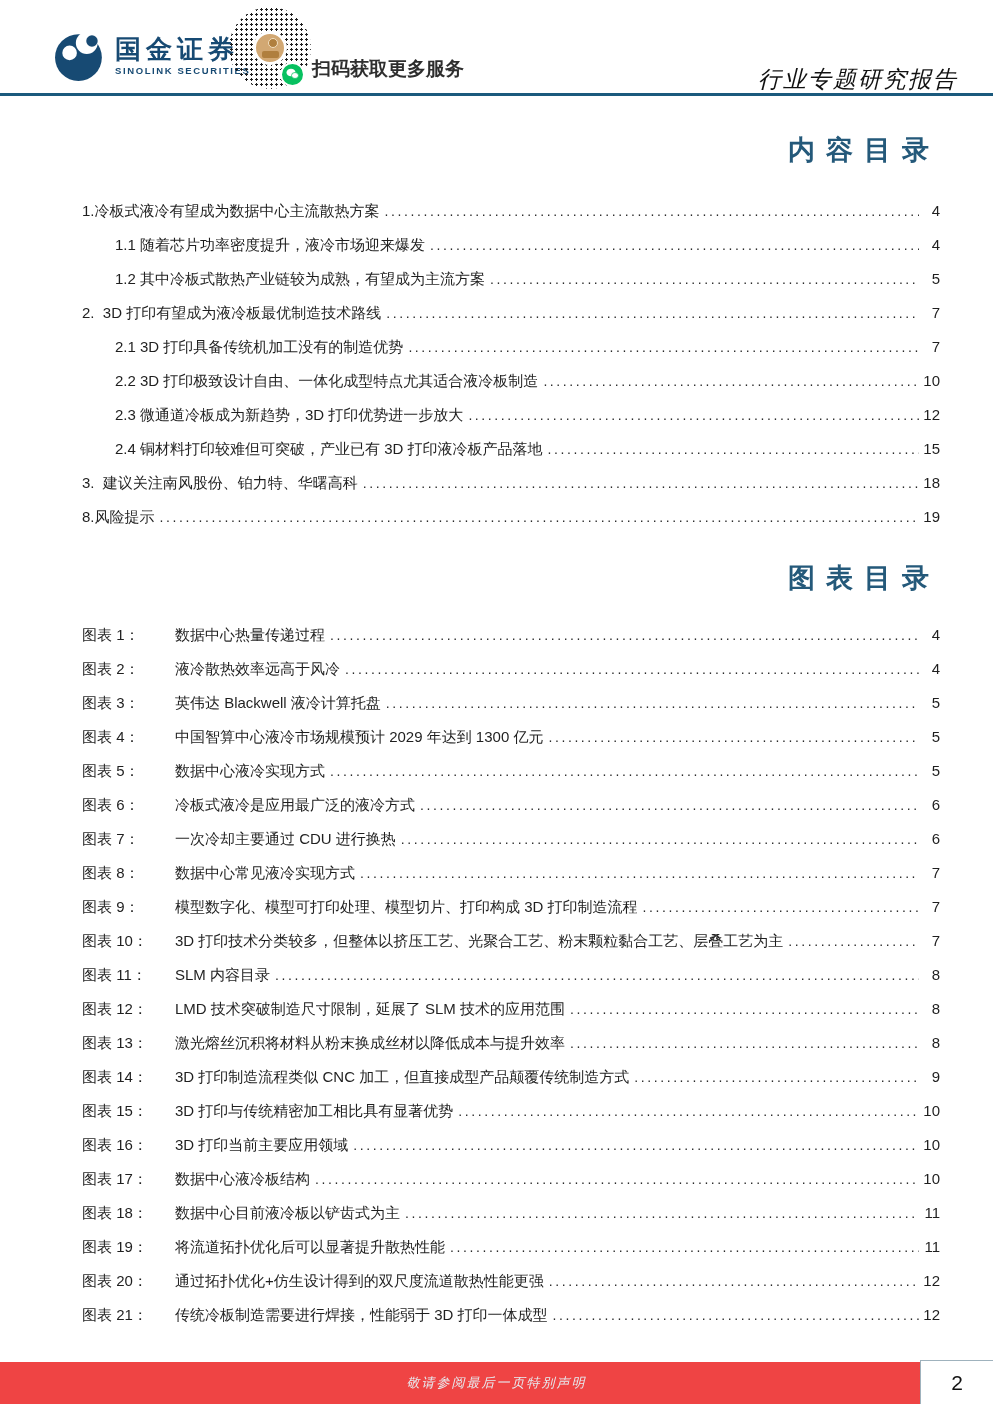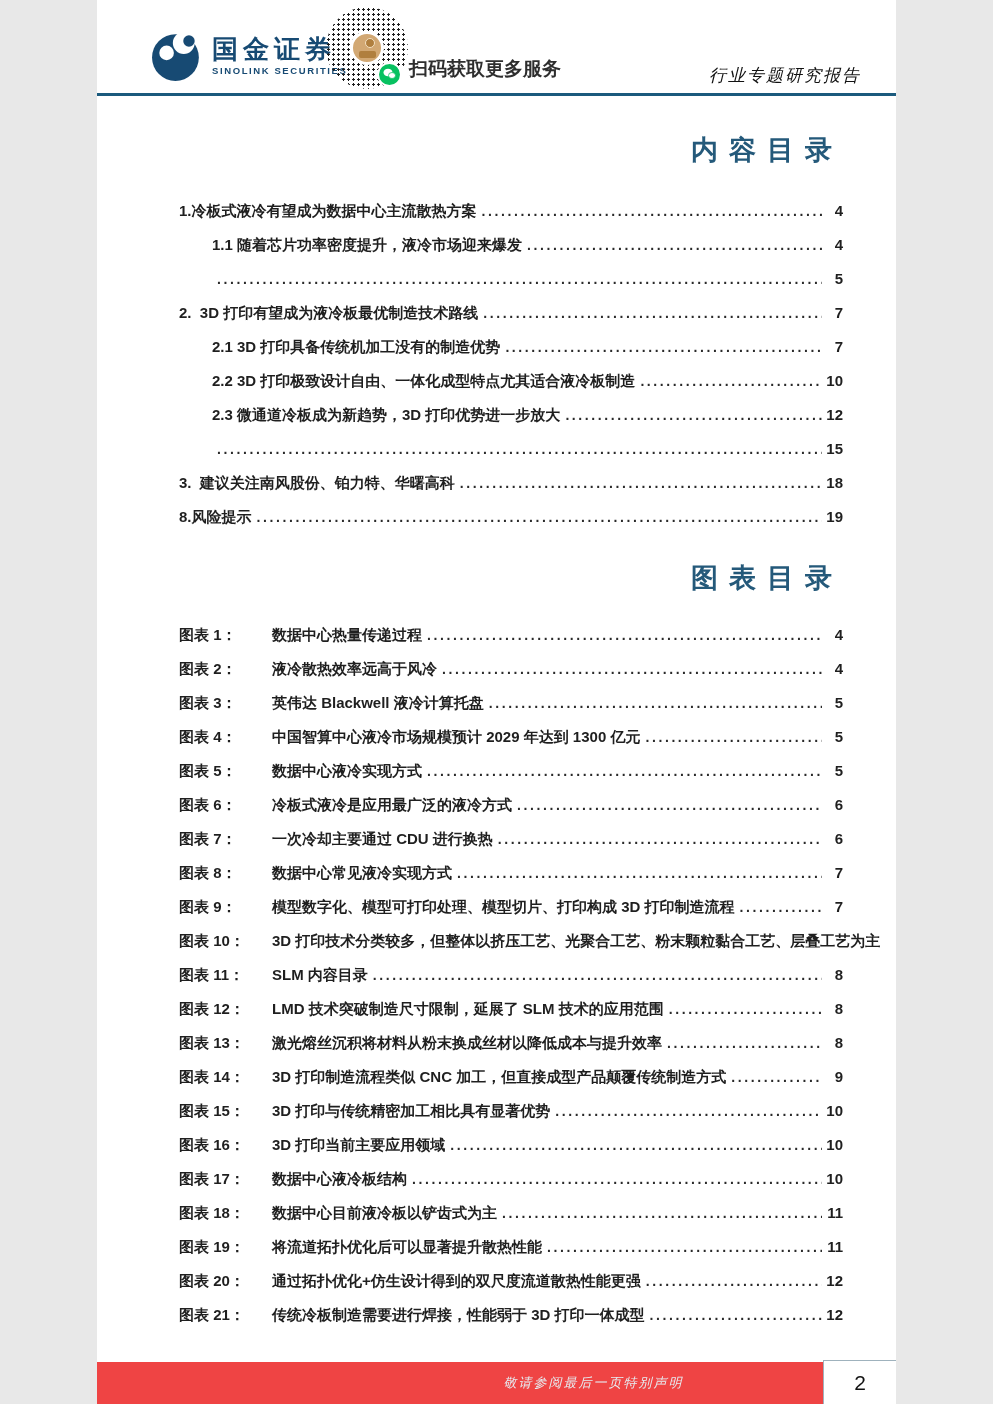--- a/index.html
+++ b/index.html
@@ -1,17 +1,17 @@
 <!DOCTYPE html>
 <html><head>
 <meta charset="utf-8">
 <style>
   html,body { margin:0; padding:0; background:#e8e8e8; }
   .page {
-    position:relative; width:799px; height:1404px; margin:0 auto;
+    position:relative; width:993px; height:1404px; margin:0 auto;
     background:#ffffff; overflow:hidden;
     font-family:"Liberation Sans","DejaVu Sans",sans-serif;
     color:#1f1f1f;
   }
 
   
   .hdr { position:relative; height:93px; }
   .logo { position:absolute; left:54px; top:30px; display:flex; align-items:center; gap:9px; }
   .logo-mark { width:52px; height:52px; display:block; }
   .logo-cn { font-size:26px; font-weight:bold; color:#174a73; letter-spacing:5px; line-height:1.05;
@@ -26,33 +26,33 @@
     background:#d2a873; border:3px solid #ffffff; box-sizing:border-box; }
   .qr-emblem { position:absolute; left:12px; top:4px; width:8px; height:8px; border-radius:50%;
     background:#b07f3e; border:1px solid #f3e0c2; }
   .qr-band { position:absolute; left:6px; top:17px; width:17px; height:7px; border-radius:2px;
     background:#b07f3e; }
   .qr-wechat { position:absolute; right:6px; bottom:2px; width:21px; height:21px; border-radius:50%;
     background:#07c160; border:2px solid #ffffff; box-sizing:content-box; }
   .qr-wechat svg { display:block; margin:4px auto 0; }
   .qr-caption { position:absolute; left:312px; top:56px; font-size:19px; font-weight:bold; color:#2e2e2e; }
 
-  .report-type { position:absolute; right:35px; top:64px; font-size:17px; color:#111;
+  .report-type { position:absolute; right:35px; top:64px; font-size:23px; color:#111;
     font-family:"Liberation Serif","DejaVu Serif",serif; font-style:italic; letter-spacing:2px; }
 
   .hdr-rule { height:3px; background:#1b5a7d; }
 
   
   main { padding:0 53px 0 82px; }
   .toc-title { margin:36px 0 26px; text-align:right; font-size:27px; font-weight:bold;
     color:#24597a; letter-spacing:11px; text-indent:11px;
     font-family:"Liberation Serif","DejaVu Serif",serif; }
   .toc-title.figs { margin-top:26px; margin-bottom:22px; }
 
-  .trow { display:flex; align-items:baseline; height:34px; font-size:15px; line-height:34px;font-weight:bold; }
+  .trow { display:flex; align-items:baseline; height:34px; font-size:15px; line-height:34px; }
   .trow[data-level="2"] { padding-left:33px; }
   .tlabel { white-space:pre; flex:0 0 auto; }
   .fnum { flex:0 0 93px; white-space:pre; }
   .leader { flex:1 1 auto; overflow:hidden; white-space:nowrap; margin:0 3px 0 5px; color:#2a2a2a; }
   .leader::after { content:"................................................................................................................................................................................"; letter-spacing:2.6px; font-size:14px; }
   .tpage { flex:0 0 auto; min-width:18px; text-align:right; }
 
   
   .ftr-bar { position:absolute; left:0; bottom:0; width:993px; height:42px; background:#ef4444;
     display:flex; align-items:center; justify-content:center; }
@@ -110,20 +110,21 @@
         <span class="tlabel">1.冷板式液冷有望成为数据中心主流散热方案</span>
         <span class="leader"></span>
         <span class="tpage">4</span>
       </div>
         <div class="trow" data-level="2">
         <span class="tlabel">1.1 随着芯片功率密度提升，液冷市场迎来爆发</span>
         <span class="leader"></span>
         <span class="tpage">4</span>
       </div>
         <div class="trow" data-level="2">
+        <span class="tlabel">1.2 其中冷板式散热产业链较为成熟，有望成为主流方案</span>
         <span class="leader"></span>
         <span class="tpage">5</span>
       </div>
         <div class="trow" data-level="1">
         <span class="tlabel">2.  3D 打印有望成为液冷板最优制造技术路线</span>
         <span class="leader"></span>
         <span class="tpage">7</span>
       </div>
         <div class="trow" data-level="2">
         <span class="tlabel">2.1 3D 打印具备传统机加工没有的制造优势</span>
@@ -134,20 +135,21 @@
         <span class="tlabel">2.2 3D 打印极致设计自由、一体化成型特点尤其适合液冷板制造</span>
         <span class="leader"></span>
         <span class="tpage">10</span>
       </div>
         <div class="trow" data-level="2">
         <span class="tlabel">2.3 微通道冷板成为新趋势，3D 打印优势进一步放大</span>
         <span class="leader"></span>
         <span class="tpage">12</span>
       </div>
         <div class="trow" data-level="2">
+        <span class="tlabel">2.4 铜材料打印较难但可突破，产业已有 3D 打印液冷板产品落地</span>
         <span class="leader"></span>
         <span class="tpage">15</span>
       </div>
         <div class="trow" data-level="1">
         <span class="tlabel">3.  建议关注南风股份、铂力特、华曙高科</span>
         <span class="leader"></span>
         <span class="tpage">18</span>
       </div>
         <div class="trow" data-level="1">
         <span class="tlabel">8.风险提示</span>

